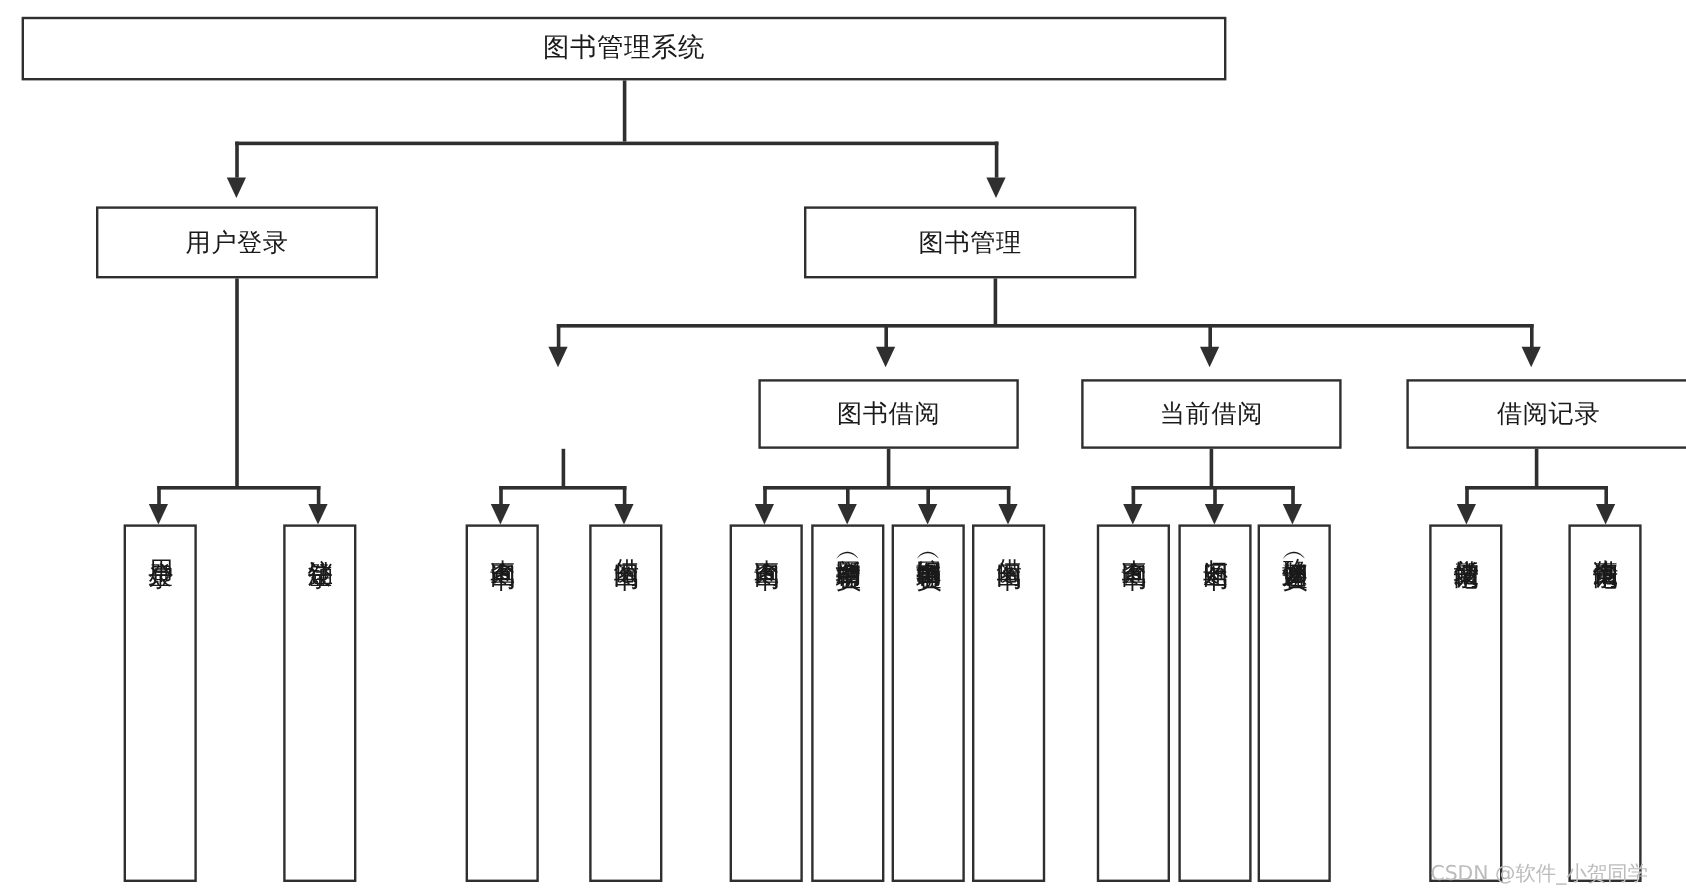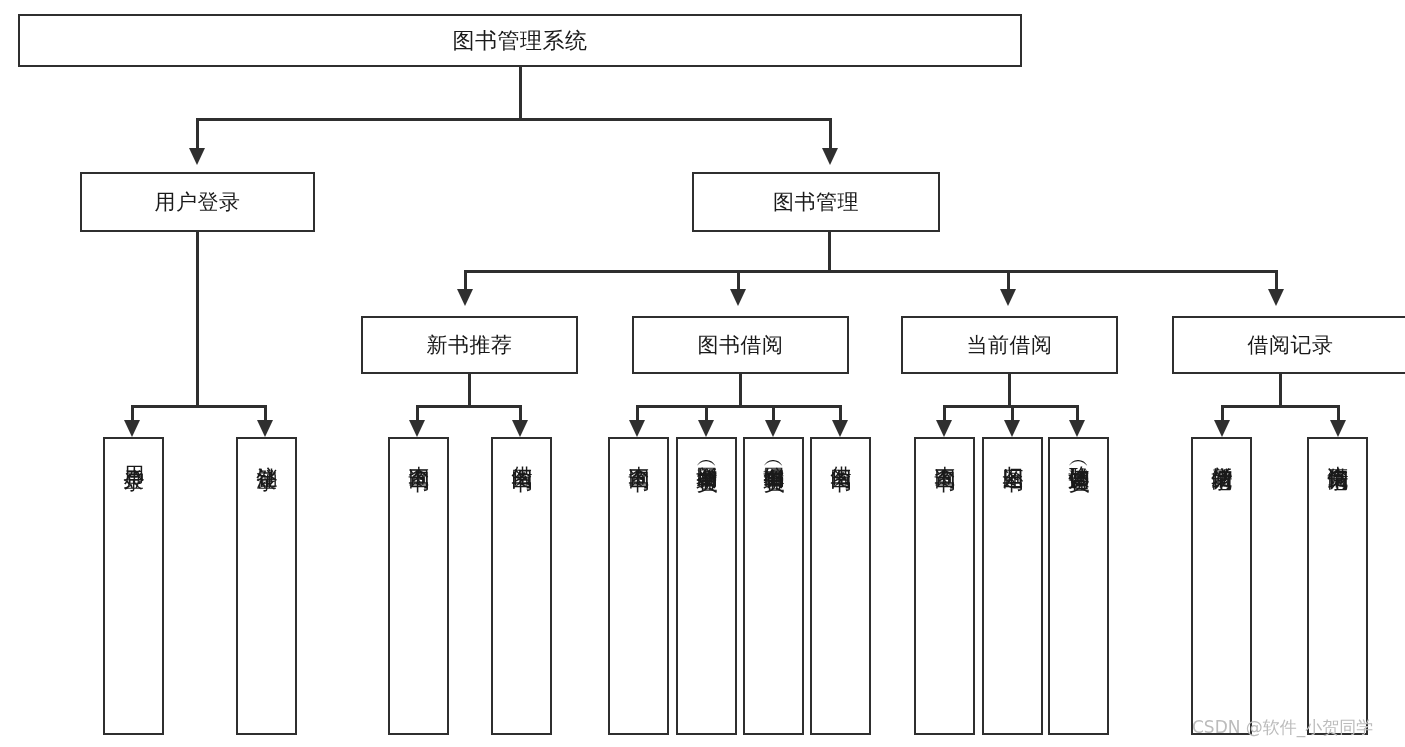--- a/index.html
+++ b/index.html
@@ -96,21 +96,21 @@
   <div class="conn v" style="left:519px; top:67px; width:3px; height:51px;"></div>
   <div class="conn h" style="left:196px; top:118px; width:636px; height:3px;"></div>
   <div class="conn v" style="left:196px; top:118px; width:3px; height:30px;"></div>
   <div class="conn v" style="left:829px; top:118px; width:3px; height:30px;"></div>
   <div class="arrow" style="left:189px; top:148px;"></div>
   <div class="arrow" style="left:822px; top:148px;"></div>
 
   <div class="node horiz" style="left:80px; top:172px; width:235px; height:60px;">
     <span class="label">用户登录</span>
   </div>
-  <div class="node horiz" style="left:692px; top:172px; width:248px; height:60px;">
+  <div class="node horiz" style="left:670px; top:172px; width:277px; height:60px;">
     <span class="label">图书管理</span>
   </div>
 
   <div class="conn v" style="left:196px; top:232px; width:3px; height:173px;"></div>
   <div class="conn h" style="left:131px; top:405px; width:136px; height:3px;"></div>
   <div class="conn v" style="left:131px; top:405px; width:3px; height:16px;"></div>
   <div class="conn v" style="left:264px; top:405px; width:3px; height:16px;"></div>
   <div class="arrow" style="left:124px; top:420px;"></div>
   <div class="arrow" style="left:257px; top:420px;"></div>
 
@@ -118,23 +118,20 @@
   <div class="conn h" style="left:464px; top:270px; width:814px; height:3px;"></div>
   <div class="conn v" style="left:464px; top:270px; width:3px; height:20px;"></div>
   <div class="conn v" style="left:737px; top:270px; width:3px; height:20px;"></div>
   <div class="conn v" style="left:1007px; top:270px; width:3px; height:20px;"></div>
   <div class="conn v" style="left:1275px; top:270px; width:3px; height:20px;"></div>
   <div class="arrow" style="left:457px; top:289px;"></div>
   <div class="arrow" style="left:730px; top:289px;"></div>
   <div class="arrow" style="left:1000px; top:289px;"></div>
   <div class="arrow" style="left:1268px; top:289px;"></div>
 
-  <div class="node horiz" style="left:361px; top:316px; width:217px; height:58px;">
-    <span class="label">新书推荐</span>
-  </div>
   <div class="node horiz" style="left:901px; top:316px; width:217px; height:58px;">
     <span class="label">当前借阅</span>
   </div>
   <div class="node horiz" style="left:632px; top:316px; width:217px; height:58px;">
     <span class="label">图书借阅</span>
   </div>
   <div class="node horiz" style="left:1172px; top:316px; width:237px; height:58px;">
     <span class="label">借阅记录</span>
   </div>
 

